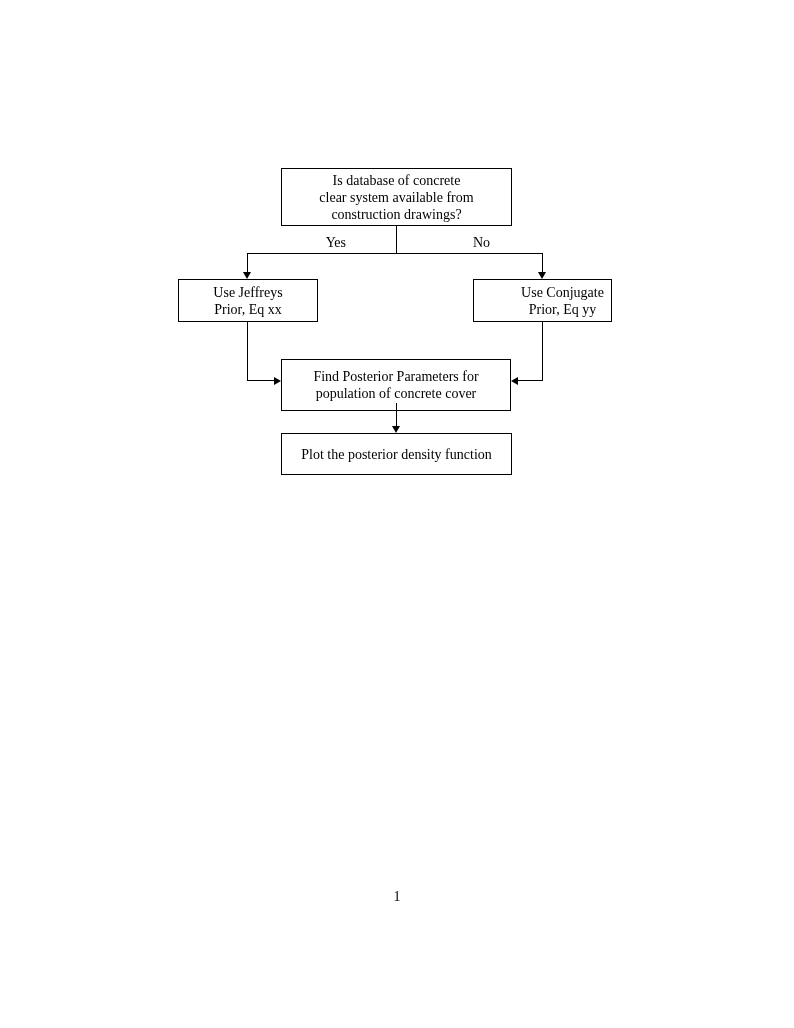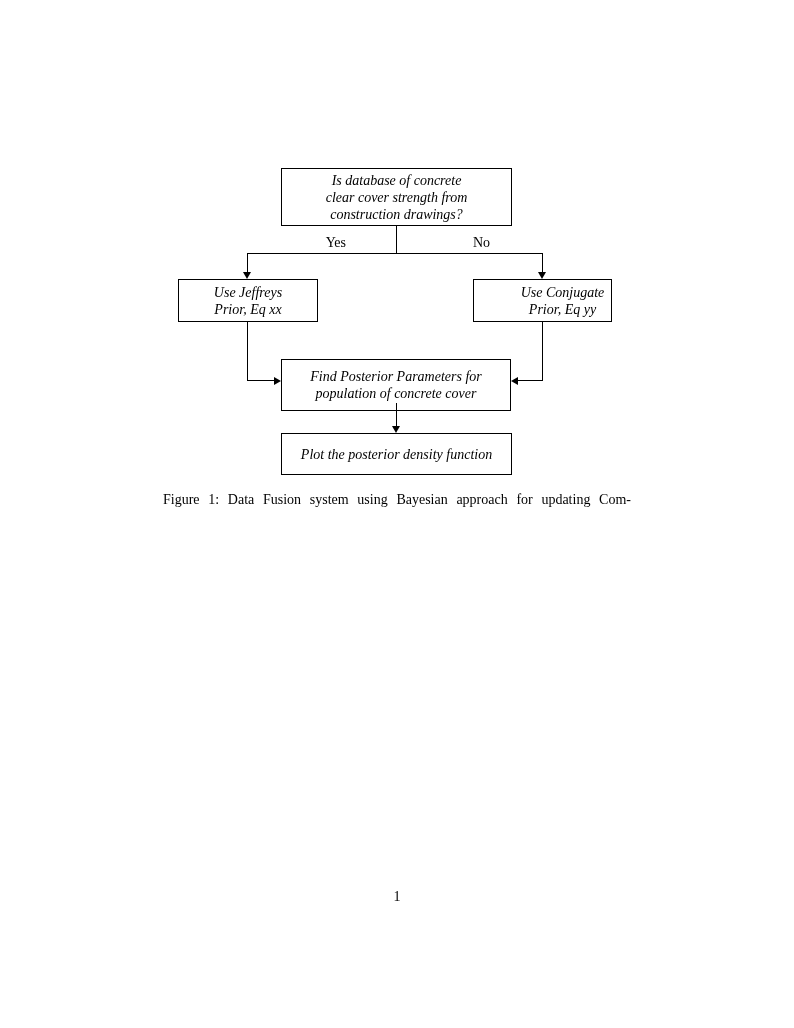--- a/index.html
+++ b/index.html
@@ -27,21 +27,20 @@
     box-sizing: border-box;
     border: 1px solid #000000;
     background: #ffffff;
     display: flex;
     flex-direction: column;
     justify-content: center;
     align-items: center;
     text-align: center;
     font-size: 14px;
     line-height: 17px;
-    font-style: italic;
   }
   .fbox div { white-space: nowrap; }
 
   .box-decision  { left: 281px; top: 168px; width: 231px; height: 58px; }
   .box-jeffreys  { left: 178px; top: 279px; width: 140px; height: 43px; }
   .box-conjugate { left: 473px; top: 279px; width: 139px; height: 43px; padding-left: 40px; }
   .box-posterior { left: 281px; top: 359px; width: 230px; height: 52px; }
   .box-plot      { left: 281px; top: 433px; width: 231px; height: 42px; gap: 26px; }
 
   .cline {
@@ -124,21 +123,21 @@
 </style>
 </head>
 <body>
 
 <div class="page">
 
   <div>
 
     <div class="fbox box-decision">
       <div>Is database of concrete</div>
-      <div>clear cover strength from</div>
+      <div>clear system available from</div>
       <div>construction drawings?</div>
     </div>
 
     <div class="cline v1"></div>
     <div class="cline h1"></div>
     <div class="cline v2"></div>
     <div class="cline v3"></div>
     <div class="arr arr-d a1"></div>
     <div class="arr arr-d a2"></div>
 
@@ -169,18 +168,17 @@
     <div class="cline v6"></div>
     <div class="arr arr-d a5"></div>
 
     <div class="fbox box-plot">
       <div>Plot the posterior density function</div>
     </div>
 
   </div>
 
   <div class="caption">
-    <span class="cap-line jline">Figure 1: Data Fusion system using Bayesian approach for updating Com-</span>
   </div>
 
   <div class="pagenum">1</div>
 
 </div>
 
 </body></html>

